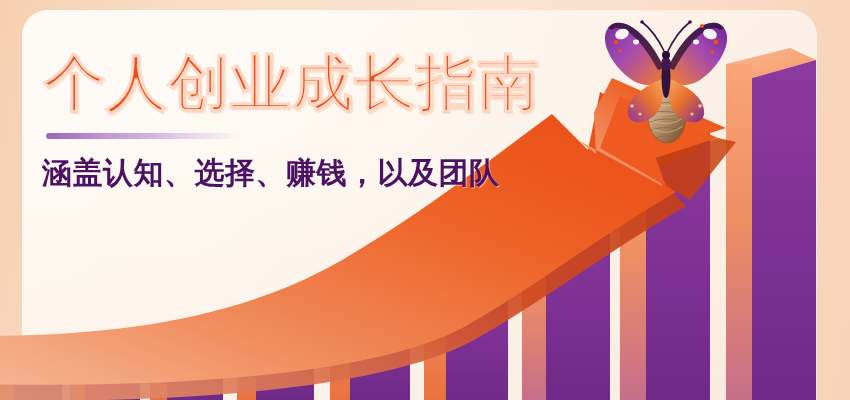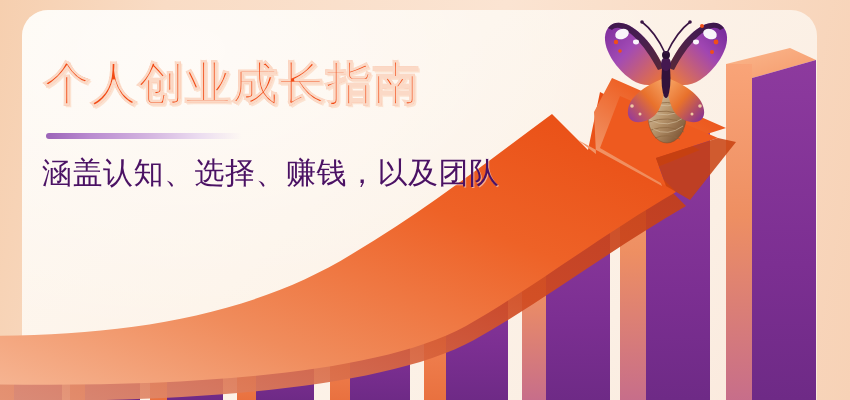--- a/index.html
+++ b/index.html
@@ -25,34 +25,34 @@
     background:radial-gradient(ellipse at 20% 10%,rgba(255,255,255,.55) 0%,rgba(255,255,255,0) 55%);
     pointer-events:none;
   }
 
   
   .chart{position:absolute;left:0;top:0;width:850px;height:400px;}
 
   
   .title{
     position:absolute;left:44px;top:46px;width:600px;
-    font-size:46px;line-height:74px;font-weight:bold;
+    font-size:61px;line-height:74px;font-weight:bold;
     letter-spacing:1px;
     color:#F24A14;
     -webkit-text-stroke:1px #FBD9C6;
     text-shadow:1px 1px 0 #FCE0CE, 2px 2px 0 rgba(250,215,190,.65);
     white-space:nowrap;
   }
   .divider{
     position:absolute;left:46px;top:133px;width:196px;height:6px;border-radius:3px;
     background:linear-gradient(90deg,#9B64B8 0%,#B98AD0 22%,#D3B4E0 52%,#EBDCF0 78%,rgba(245,235,246,0) 100%);
   }
   .subtitle{
     position:absolute;left:42px;top:150px;width:560px;
-    font-size:30px;line-height:45px;font-weight:normal;letter-spacing:.5px;
+    font-size:30px;line-height:45px;font-weight:bold;letter-spacing:.5px;
     color:#4B1264;
     text-shadow:1px 1px 0 rgba(255,250,250,.5);
   }
   .subtitle div{white-space:nowrap;}
 </style>
 </head>
 <body>
 
 <div id="banner">
 

